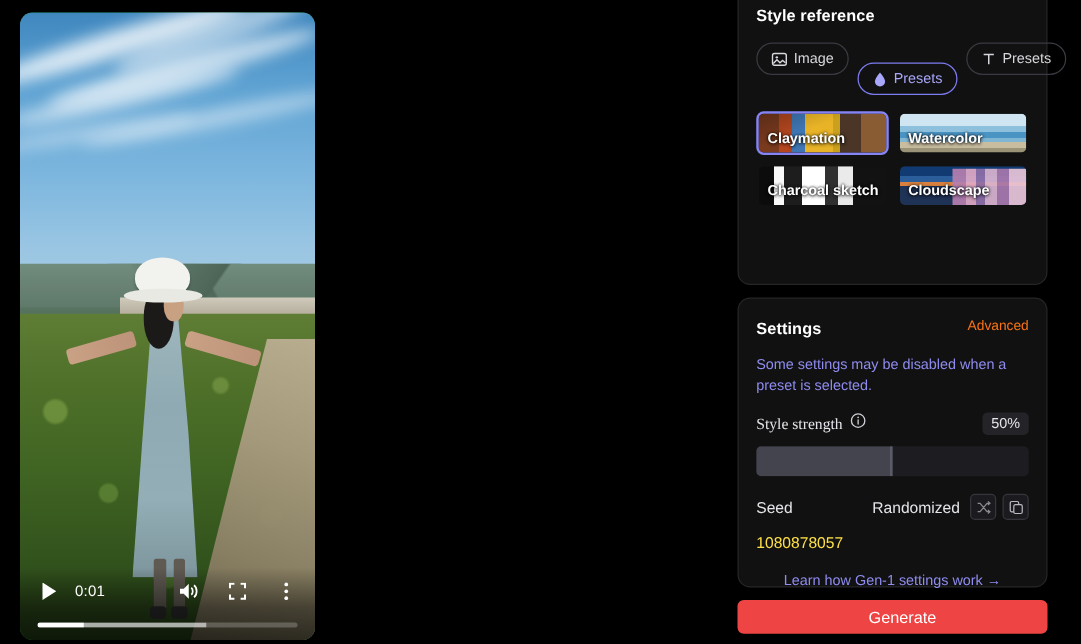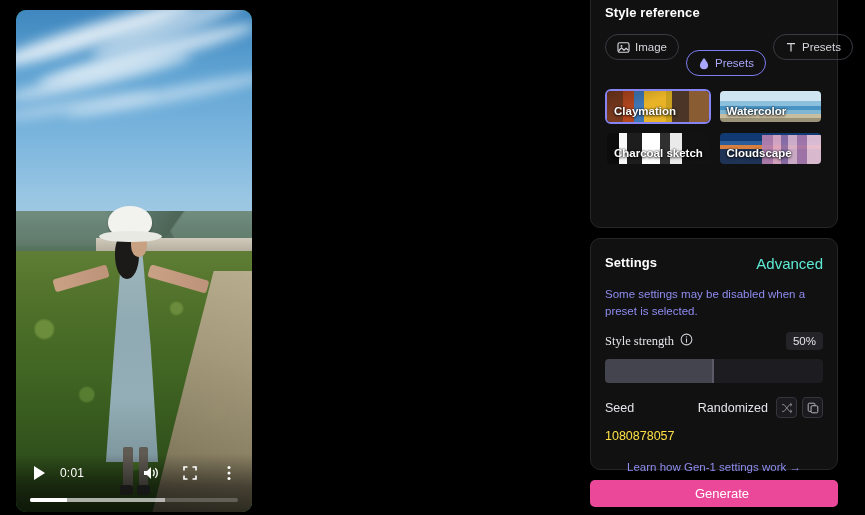--- a/index.html
+++ b/index.html
@@ -242,21 +242,21 @@
     background:
       linear-gradient(90deg,#b57fb0 0 18%, #e0a9c6 18% 32%, #8f6fa8 32% 44%,
                       #d9b3cf 44% 60%, #a878ad 60% 76%, #e8c4d8 76% 100%);
     opacity:.92;
   }
 
   
   .set-head {
     padding-top: 16px; display: flex; align-items: flex-start; justify-content: space-between;
   }
-  .advanced { color: #5eead4; font-size: 15px; cursor: pointer; }
+  .advanced { color: #f97316; font-size: 11px; cursor: pointer; }
   .warn {
     margin-top: 14px; color: #8f8cf0; font-size: 11.5px; line-height: 1.45;
   }
   .strength-row {
     margin-top: 13px; display: flex; align-items: center; justify-content: space-between;
   }
   .strength-left { display: flex; align-items: center; gap: 6px; }
   .strength-label { color: #e4e4ea; font-size: 12.5px; font-family: Liberation Serif, serif; }
   .pct {
     background: #242428; color: #e4e4ea; font-size: 11.5px;
@@ -466,16 +466,16 @@
             <rect x="5.4" y="5" width="9" height="9.4" rx="1.6" fill="#1b1b1f"></rect>
           </svg>
         </div>
       </div>
 
       <div class="seed-value">1080878057</div>
 
       <div class="learn">Learn how Gen-1 settings work →</div>
     </div>
 
-    <button class="generate" style="background: #ec4899; padding-left: 16px;">Generate</button>
+    <button class="generate" style="background: #ef4444; padding-left: 16px;">Generate</button>
   </div>
 
 </div>
 
 </body></html>

